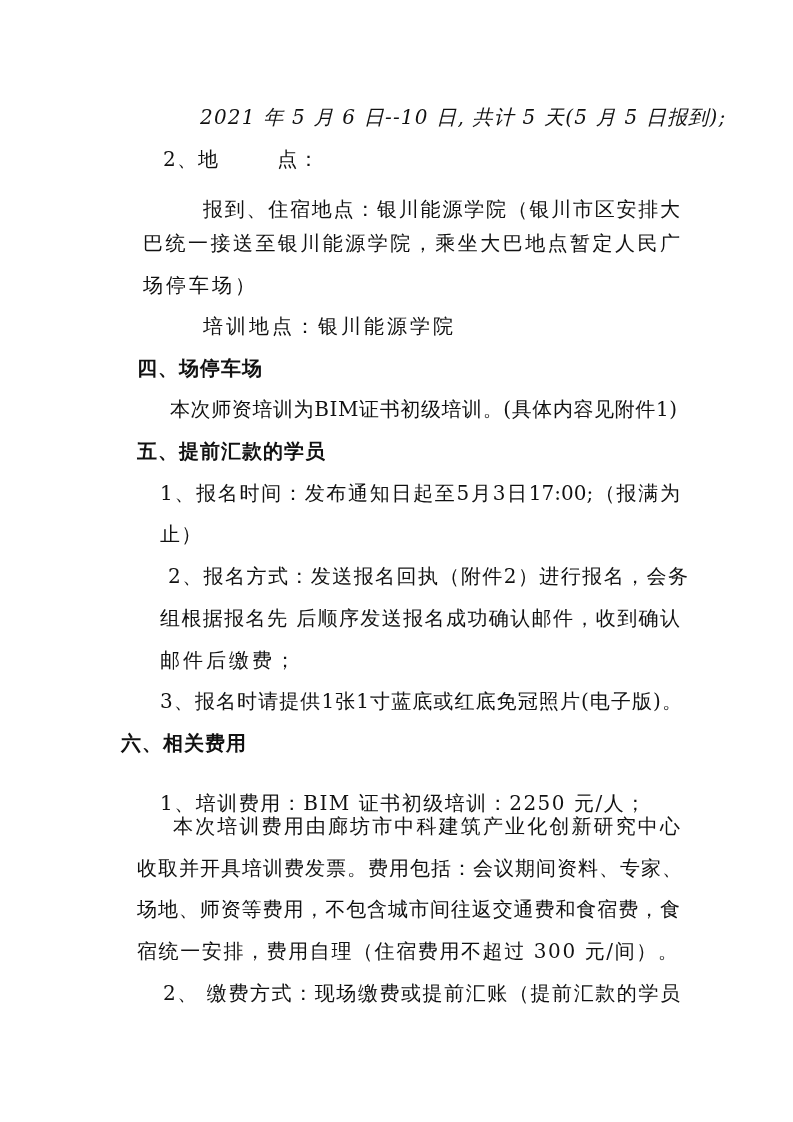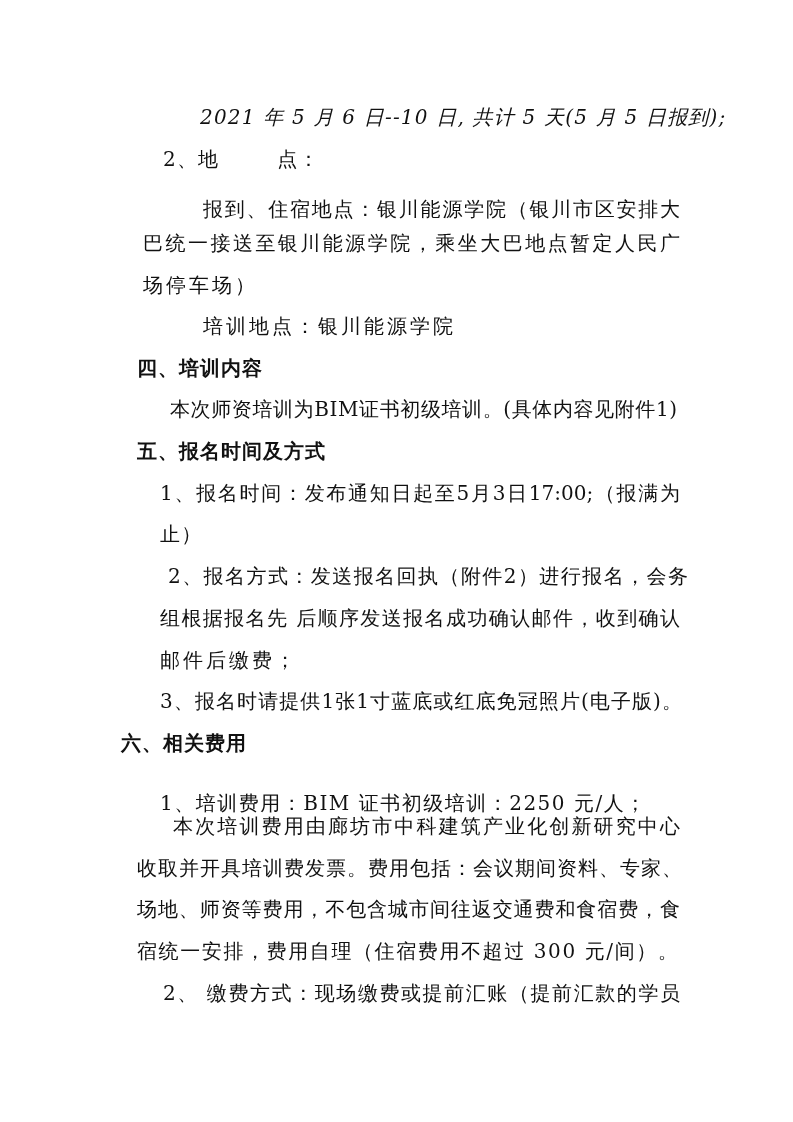--- a/index.html
+++ b/index.html
@@ -22,24 +22,24 @@
   <div class="line" style="left:163px; top:146px;">
     <span>2、地</span><span class="gap"></span><span>点：</span>
   </div>
 
   <div class="line justify" style="left:203px; top:196px; width:477px;">报到、住宿地点：银川能源学院（银川市区安排大</div>
   <div class="line justify" style="left:143px; top:230px; width:537px;">巴统一接送至银川能源学院，乘坐大巴地点暂定人民广</div>
   <div class="line" style="left:143px; top:272px; letter-spacing:3px;">场停车场）</div>
 
   <div class="line" style="left:203px; top:313px; letter-spacing:3px;">培训地点：银川能源学院</div>
 
-  <div class="line heading" style="left:137px; top:355px;">四、培训内容</div>
+  <div class="line heading" style="left:137px; top:355px;">四、场停车场</div>
   <div class="line" style="left:170px; top:396px; letter-spacing:0.6px;">本次师资培训为BIM证书初级培训。(具体内容见附件1)</div>
 
-  <div class="line heading" style="left:137px; top:438px;">五、报名时间及方式</div>
+  <div class="line heading" style="left:137px; top:438px;">五、提前汇款的学员</div>
   <div class="line justify" style="left:160px; top:480px; width:520px;">1、报名时间：发布通知日起至5月3日17:00;（报满为</div>
   <div class="line" style="left:160px; top:521px;">止）</div>
 
   <div class="line justify" style="left:168px; top:563px; width:520px;">2、报名方式：发送报名回执（附件2）进行报名，会务</div>
   <div class="line justify" style="left:160px; top:605px; width:520px;">组根据报名先 后顺序发送报名成功确认邮件，收到确认</div>
   <div class="line" style="left:160px; top:647px; letter-spacing:3px;">邮件后缴费；</div>
 
   <div class="line justify" style="left:160px; top:688px; width:522px;">3、报名时请提供1张1寸蓝底或红底免冠照片(电子版)。</div>
 
   <div class="line heading" style="left:121px; top:730px;">六、相关费用</div>

